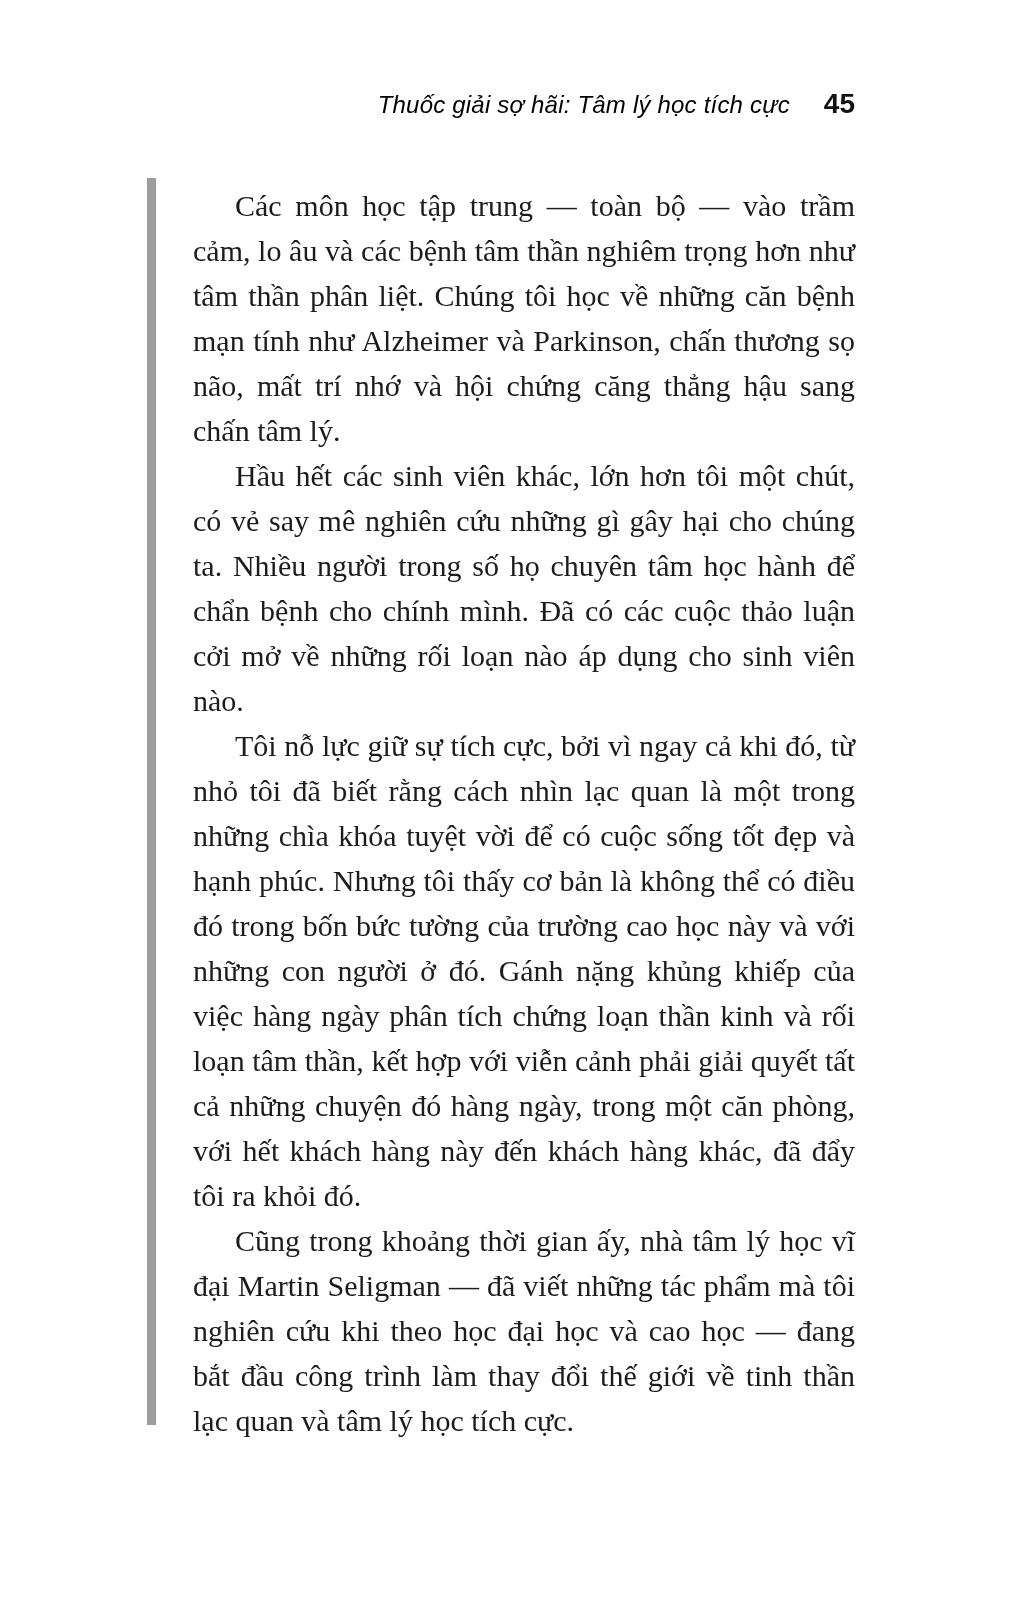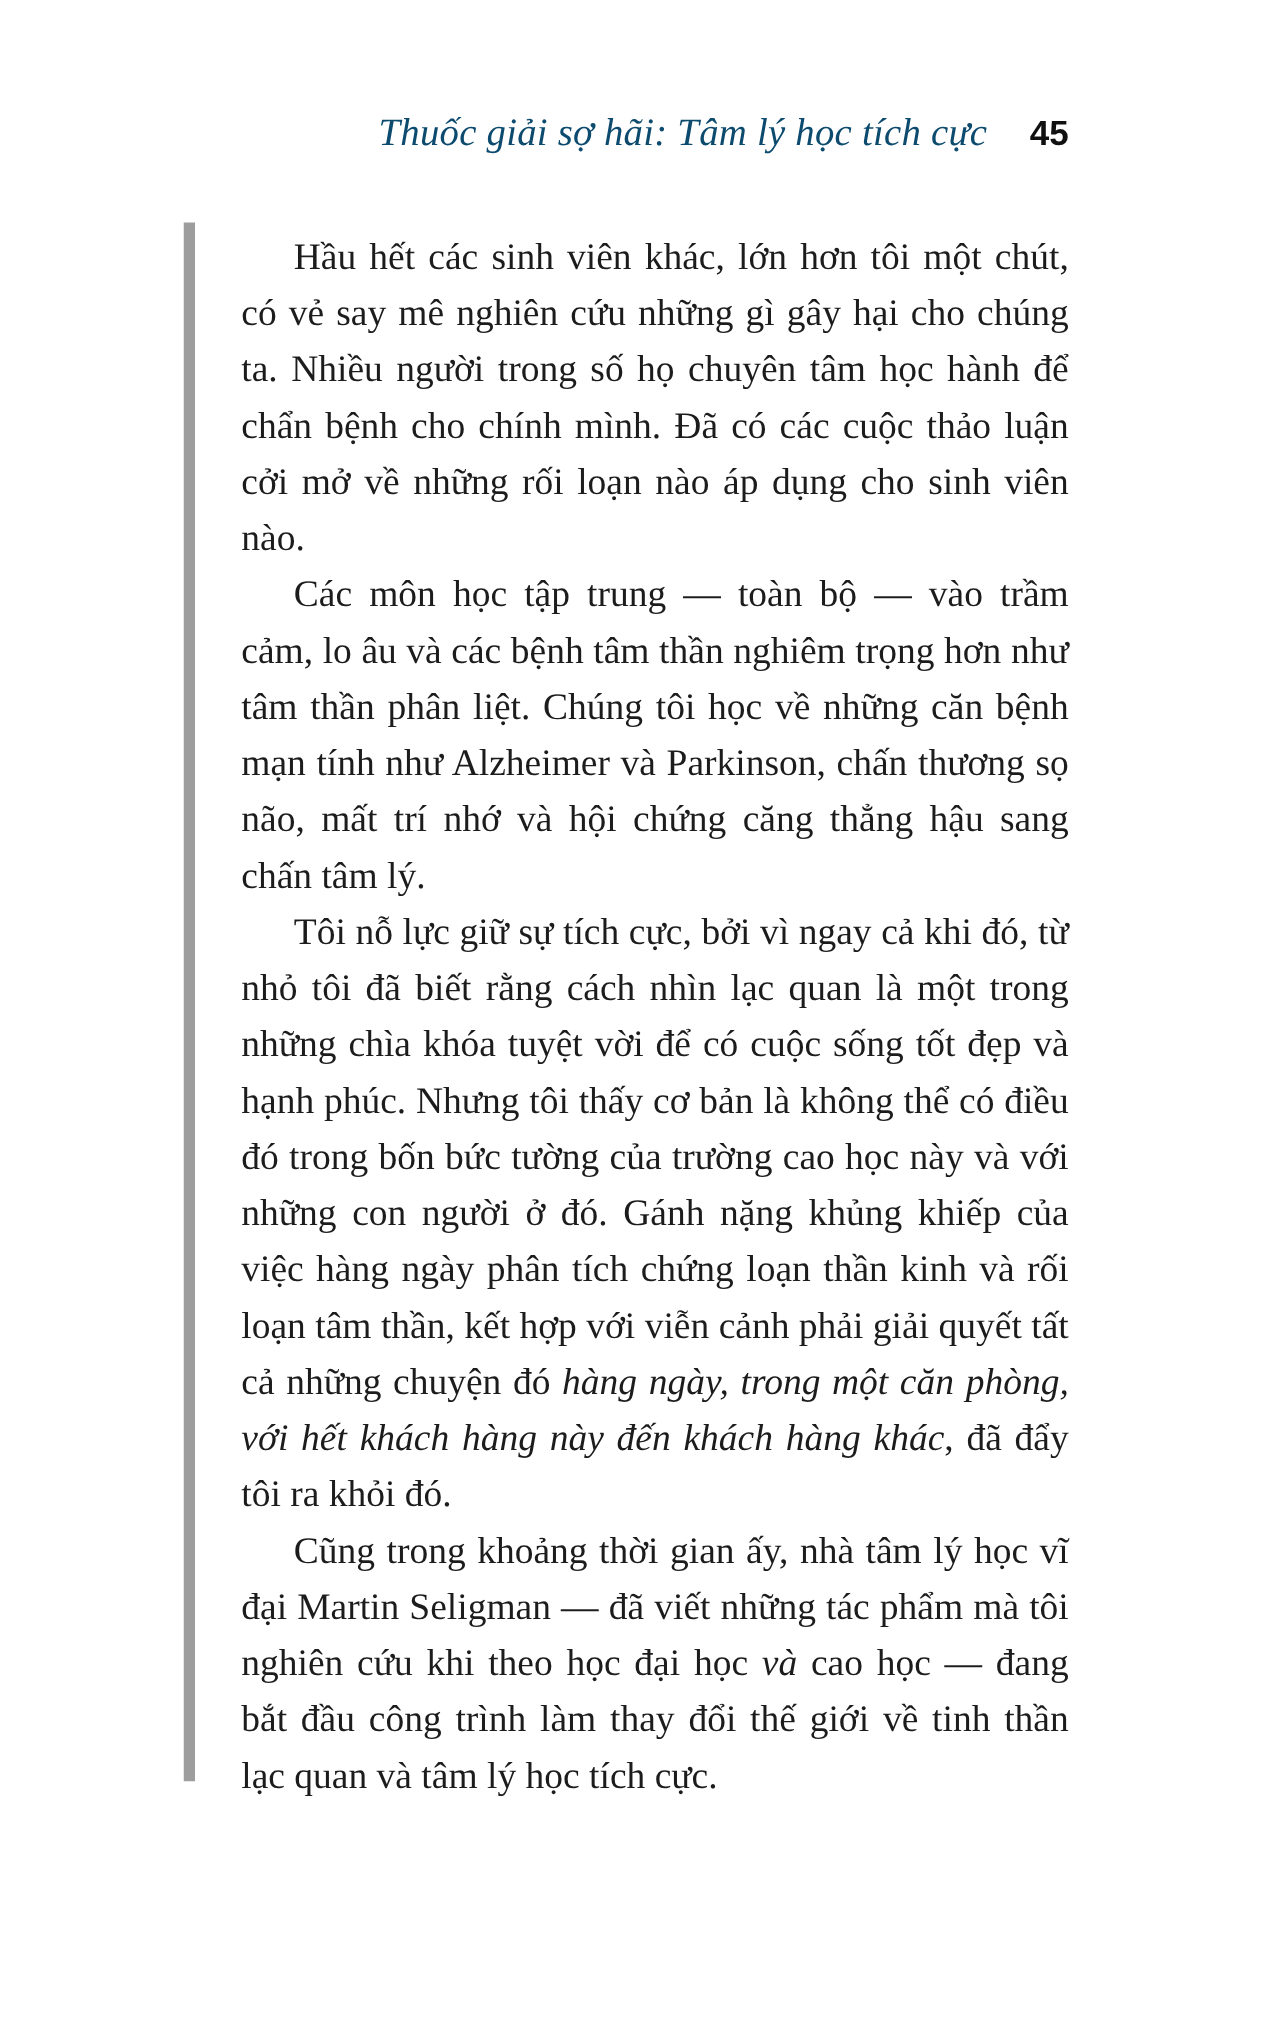--- a/index.html
+++ b/index.html
@@ -18,24 +18,24 @@
   }
   .running-header {
     position: absolute;
     top: 88px;
     left: 193px;
     width: 662px;
     text-align: right;
     white-space: nowrap;
   }
   .running-title {
-    font-family: Liberation Serif, serif;
+    font-family: Liberation Sans, sans-serif;
     font-style: italic;
-    font-size: 31px;
-    color: #0c4a6e;
+    font-size: 24px;
+    color: #000000;
     letter-spacing: 0.2px;
   }
   .page-number {
     font-family: "Liberation Sans", "DejaVu Sans", sans-serif;
     font-weight: bold;
     font-size: 28px;
     color: #111111;
     margin-left: 34px;
   }
   .margin-bar {
@@ -53,35 +53,35 @@
     width: 662px;
   }
   .paragraph {
     margin: 0;
     font-size: 30px;
     line-height: 45px;
     text-align: justify;
     text-indent: 42px;
   }
   .seg { font-style: normal; }
-  .seg.italic { font-style: italic; }
+  .seg.italic { }
 </style>
 </head>
 <body>
 
 <div class="page">
 
   <div class="running-header">
     <span class="running-title">Thuốc giải sợ hãi: Tâm lý học tích cực</span><span class="page-number">45</span>
   </div>
 
   <div class="margin-bar"></div>
 
   <div class="text-block">
     <div>
+        <p class="paragraph"><span class="seg">Các môn học tập trung — toàn bộ — vào trầm cảm, lo âu và các bệnh tâm thần nghiêm trọng hơn như tâm thần phân liệt. Chúng tôi học về những căn bệnh mạn tính như Alzheimer và Parkinson, chấn thương sọ não, mất trí nhớ và hội chứng căng thẳng hậu sang chấn tâm lý.</span></p>
         <p class="paragraph"><span class="seg">Hầu hết các sinh viên khác, lớn hơn tôi một chút, có vẻ say mê nghiên cứu những gì gây hại cho chúng ta. Nhiều người trong số họ chuyên tâm học hành để chẩn bệnh cho chính mình. Đã có các cuộc thảo luận cởi mở về những rối loạn nào áp dụng cho sinh viên nào.</span></p>
-        <p class="paragraph"><span class="seg">Các môn học tập trung — toàn bộ — vào trầm cảm, lo âu và các bệnh tâm thần nghiêm trọng hơn như tâm thần phân liệt. Chúng tôi học về những căn bệnh mạn tính như Alzheimer và Parkinson, chấn thương sọ não, mất trí nhớ và hội chứng căng thẳng hậu sang chấn tâm lý.</span></p>
         <p class="paragraph"><span class="seg">Tôi nỗ lực giữ sự tích cực, bởi vì ngay cả khi đó, từ nhỏ tôi đã biết rằng cách nhìn lạc quan là một trong những chìa khóa tuyệt vời để có cuộc sống tốt đẹp và hạnh phúc. Nhưng tôi thấy cơ bản là không thể có điều đó trong bốn bức tường của trường cao học này và với những con người ở đó. Gánh nặng khủng khiếp của việc hàng ngày phân tích chứng loạn thần kinh và rối loạn tâm thần, kết hợp với viễn cảnh phải giải quyết tất cả những chuyện đó </span><span class="seg italic">hàng ngày, trong một căn phòng, với hết khách hàng này đến khách hàng khác</span><span class="seg">, đã đẩy tôi ra khỏi đó.</span></p>
         <p class="paragraph"><span class="seg">Cũng trong khoảng thời gian ấy, nhà tâm lý học vĩ đại Martin Seligman — đã viết những tác phẩm mà tôi nghiên cứu khi theo học đại học </span><span class="seg italic">và</span><span class="seg"> cao học — đang bắt đầu công trình làm thay đổi thế giới về tinh thần lạc quan và tâm lý học tích cực.</span></p>
       </div>
   </div>
 
 </div>
 
 </body></html>

